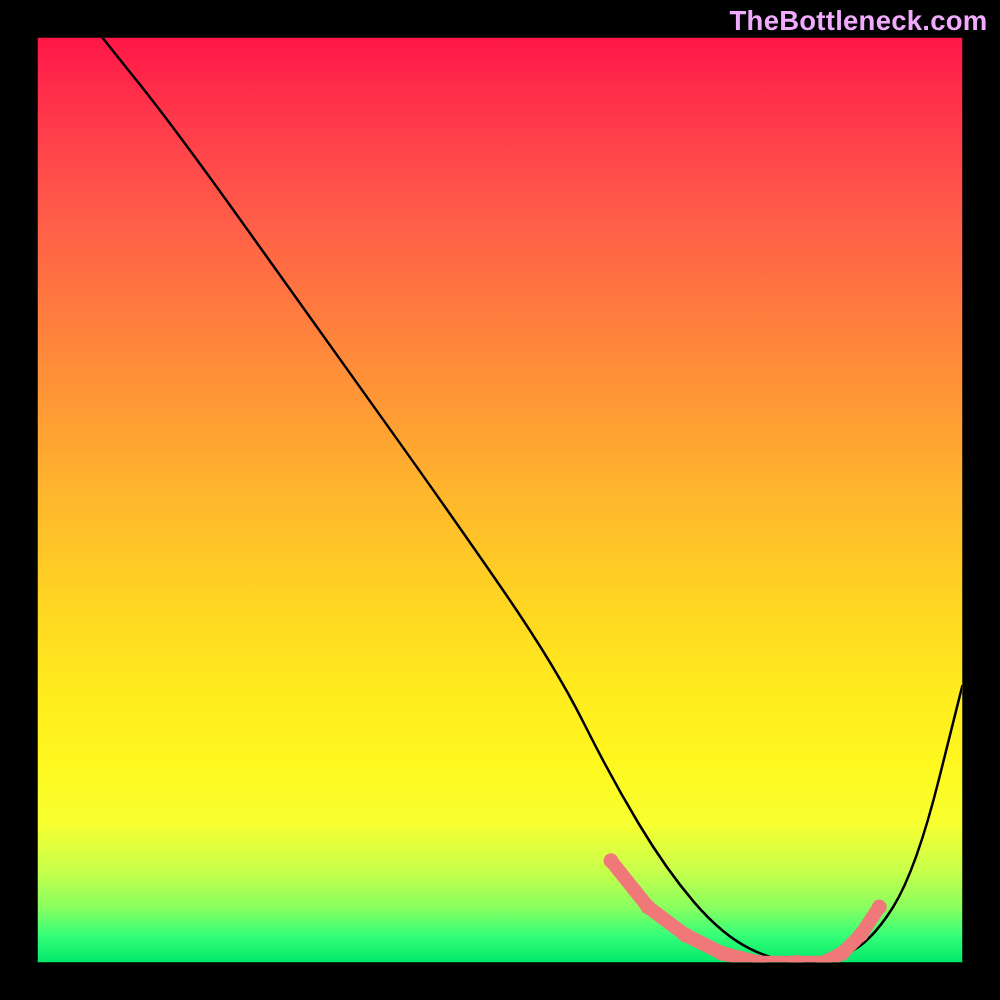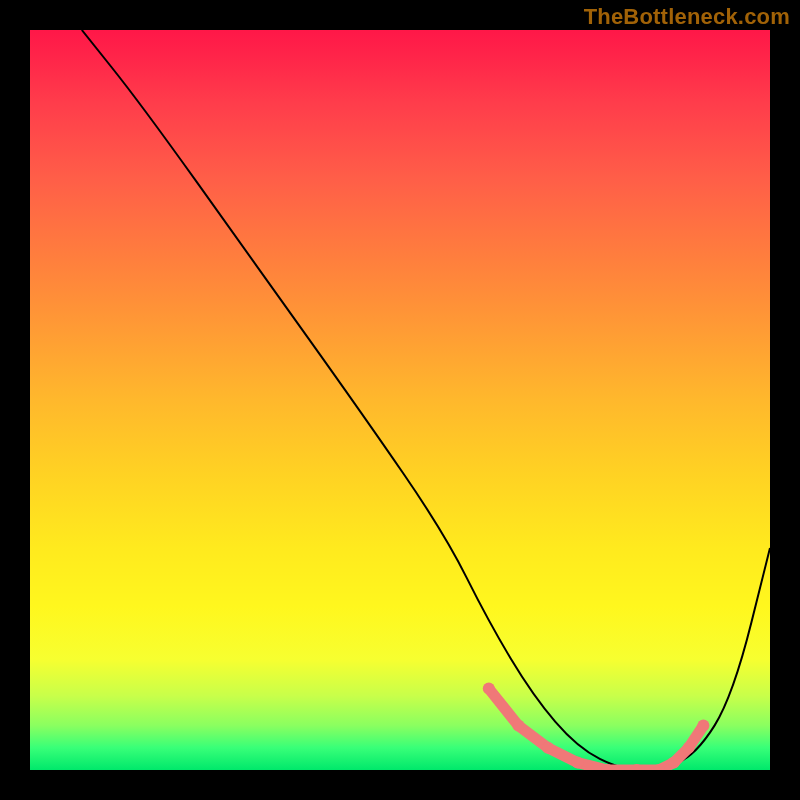--- a/index.html
+++ b/index.html
@@ -14,21 +14,21 @@
   .chart-container {
     position: relative;
     width: 800px;
     height: 800px;
     background: #000;
   }
   .watermark {
     position: absolute;
     top: 4px;
     right: 10px;
-    color: #a16207;
+    color: #f0abfc;
     font-size: 22px;
     font-weight: 600;
     letter-spacing: 0.2px;
     z-index: 10;
   }
   .plot-area {
     position: absolute;
     left: 30px;
     top: 30px;
     width: 740px;

